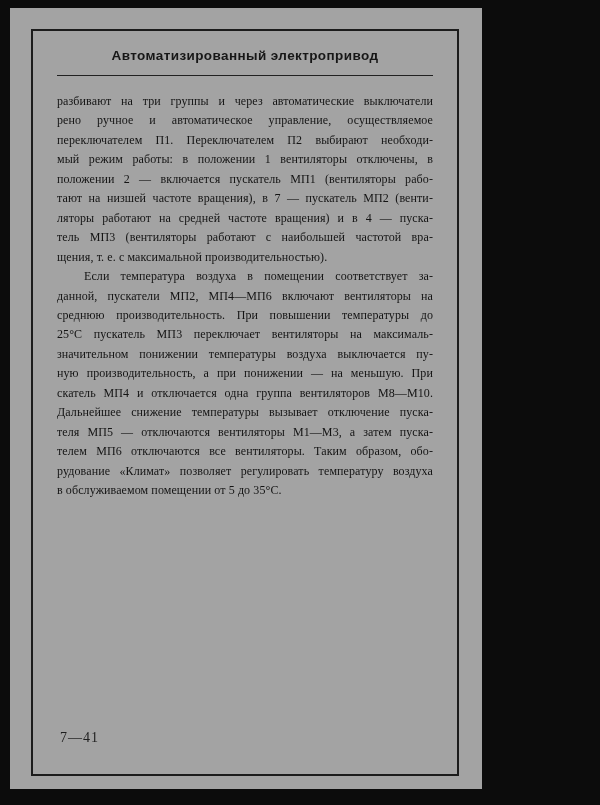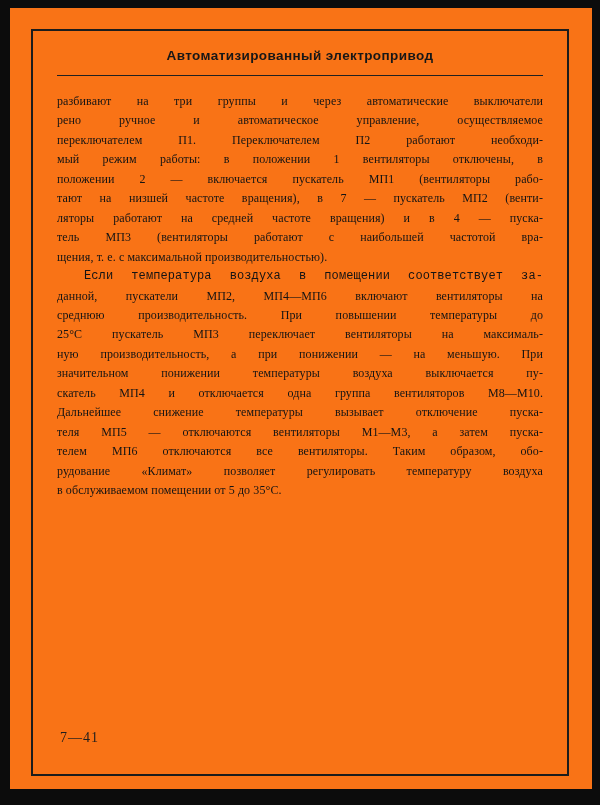--- a/index.html
+++ b/index.html
@@ -11,23 +11,23 @@
     height: 805px;
     position: relative;
     background: #0c0c0c;
     overflow: hidden;
     font-family: "Liberation Serif", serif;
   }
   .page {
     position: absolute;
     left: 10px;
     top: 8px;
-    width: 582px;
+    width: 472px;
     height: 781px;
-    background: #f97316;
+    background: #a3a3a3;
   }
   .frame {
     position: absolute;
     left: 21px;
     top: 21px;
     right: 23px;
     bottom: 13px;
     border: 2px solid #1c1c1c;
   }
   .running-head {
@@ -61,21 +61,20 @@
   }
   .line {
     text-align: justify;
     text-align-last: justify;
   }
   .line.last {
     text-align-last: left;
   }
   .line.indent {
     text-indent: 27px;
-    font-family: Liberation Mono, monospace;
   }
   .footer-mark {
     position: absolute;
     bottom: 28px;
     left: 27px;
     font-size: 14px;
     letter-spacing: 1px;
     color: #1e1e1e;
   }
 </style>
@@ -87,36 +86,36 @@
 
     <div class="running-head">Автоматизированный электропривод</div>
 
     <div class="header-rule"></div>
 
     <div class="textblock">
 
       <div>
         <div class="line">разбивают на три группы и через автоматические выключатели</div>
         <div class="line">рено ручное и автоматическое управление, осуществляемое</div>
-        <div class="line">переключателем П1. Переключателем П2 работают необходи-</div>
+        <div class="line">переключателем П1. Переключателем П2 выбирают необходи-</div>
         <div class="line">мый режим работы: в положении 1 вентиляторы отключены, в</div>
         <div class="line">положении 2 — включается пускатель МП1 (вентиляторы рабо-</div>
         <div class="line">тают на низшей частоте вращения), в 7 — пускатель МП2 (венти-</div>
         <div class="line">ляторы работают на средней частоте вращения) и в 4 — пуска-</div>
         <div class="line">тель МП3 (вентиляторы работают с наибольшей частотой вра-</div>
         <div class="line last">щения, т. е. с максимальной производительностью).</div>
       </div>
 
       <div>
         <div class="line indent">Если температура воздуха в помещении соответствует за-</div>
         <div class="line">данной, пускатели МП2, МП4—МП6 включают вентиляторы на</div>
         <div class="line">среднюю производительность. При повышении температуры до</div>
         <div class="line">25°С пускатель МП3 переключает вентиляторы на максималь-</div>
+        <div class="line">значительном понижении температуры воздуха выключается пу-</div>
         <div class="line">ную производительность, а при понижении — на меньшую. При</div>
-        <div class="line">значительном понижении температуры воздуха выключается пу-</div>
         <div class="line">скатель МП4 и отключается одна группа вентиляторов М8—М10.</div>
         <div class="line">Дальнейшее снижение температуры вызывает отключение пуска-</div>
         <div class="line">теля МП5 — отключаются вентиляторы М1—М3, а затем пуска-</div>
         <div class="line">телем МП6 отключаются все вентиляторы. Таким образом, обо-</div>
         <div class="line">рудование «Климат» позволяет регулировать температуру воздуха</div>
         <div class="line last">в обслуживаемом помещении от 5 до 35°С.</div>
       </div>
 
     </div>
 

